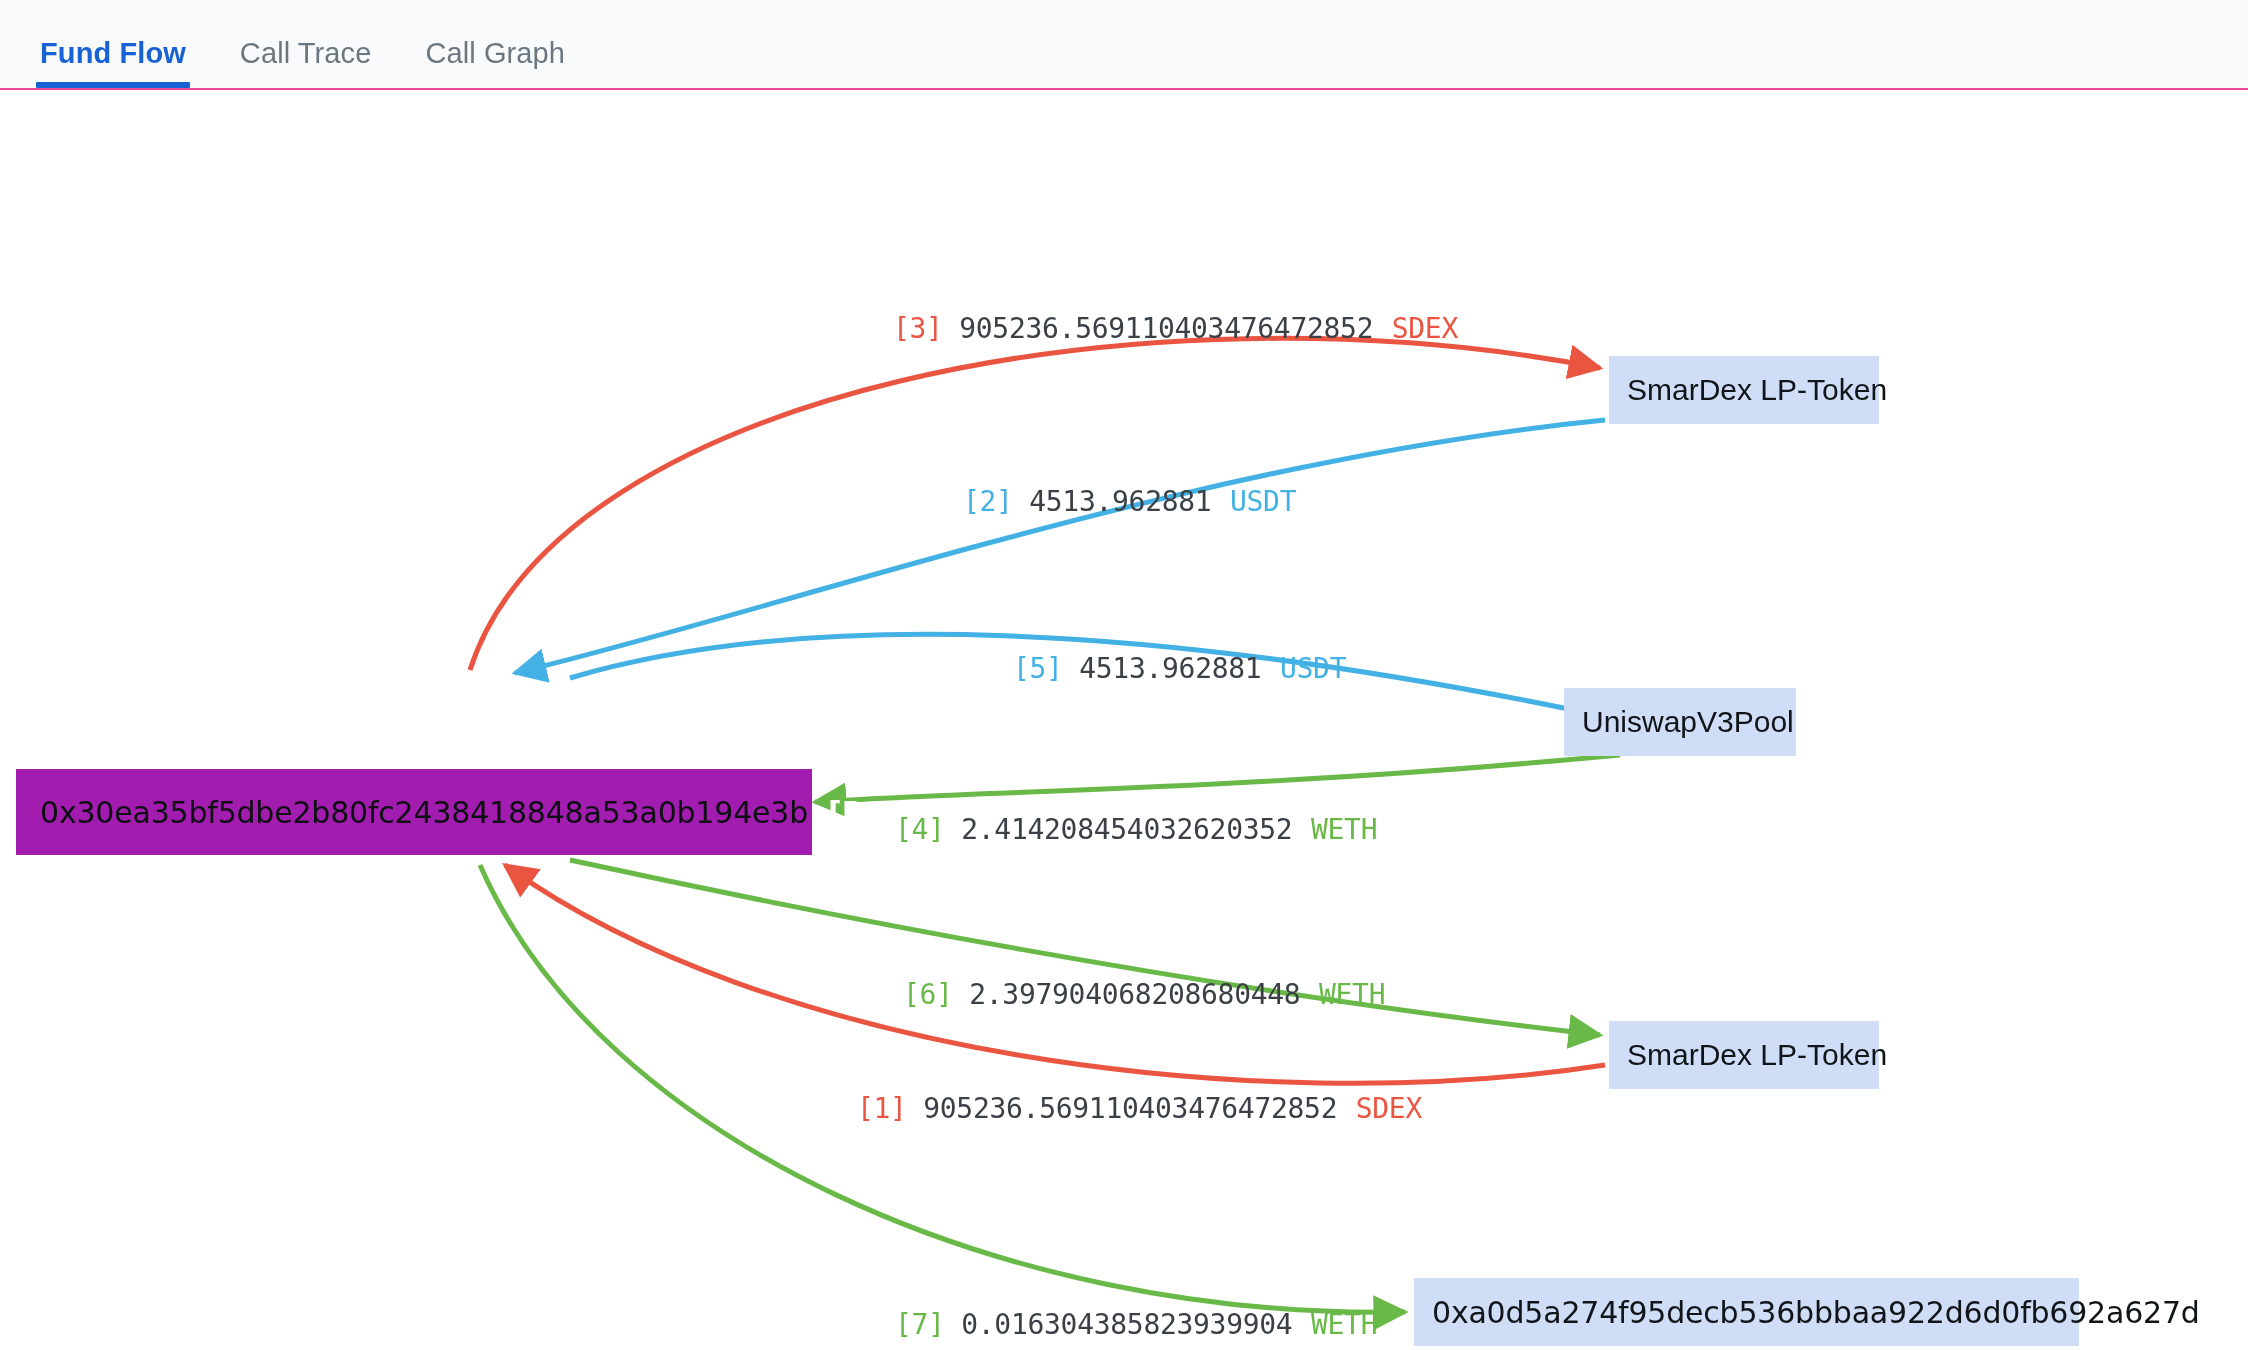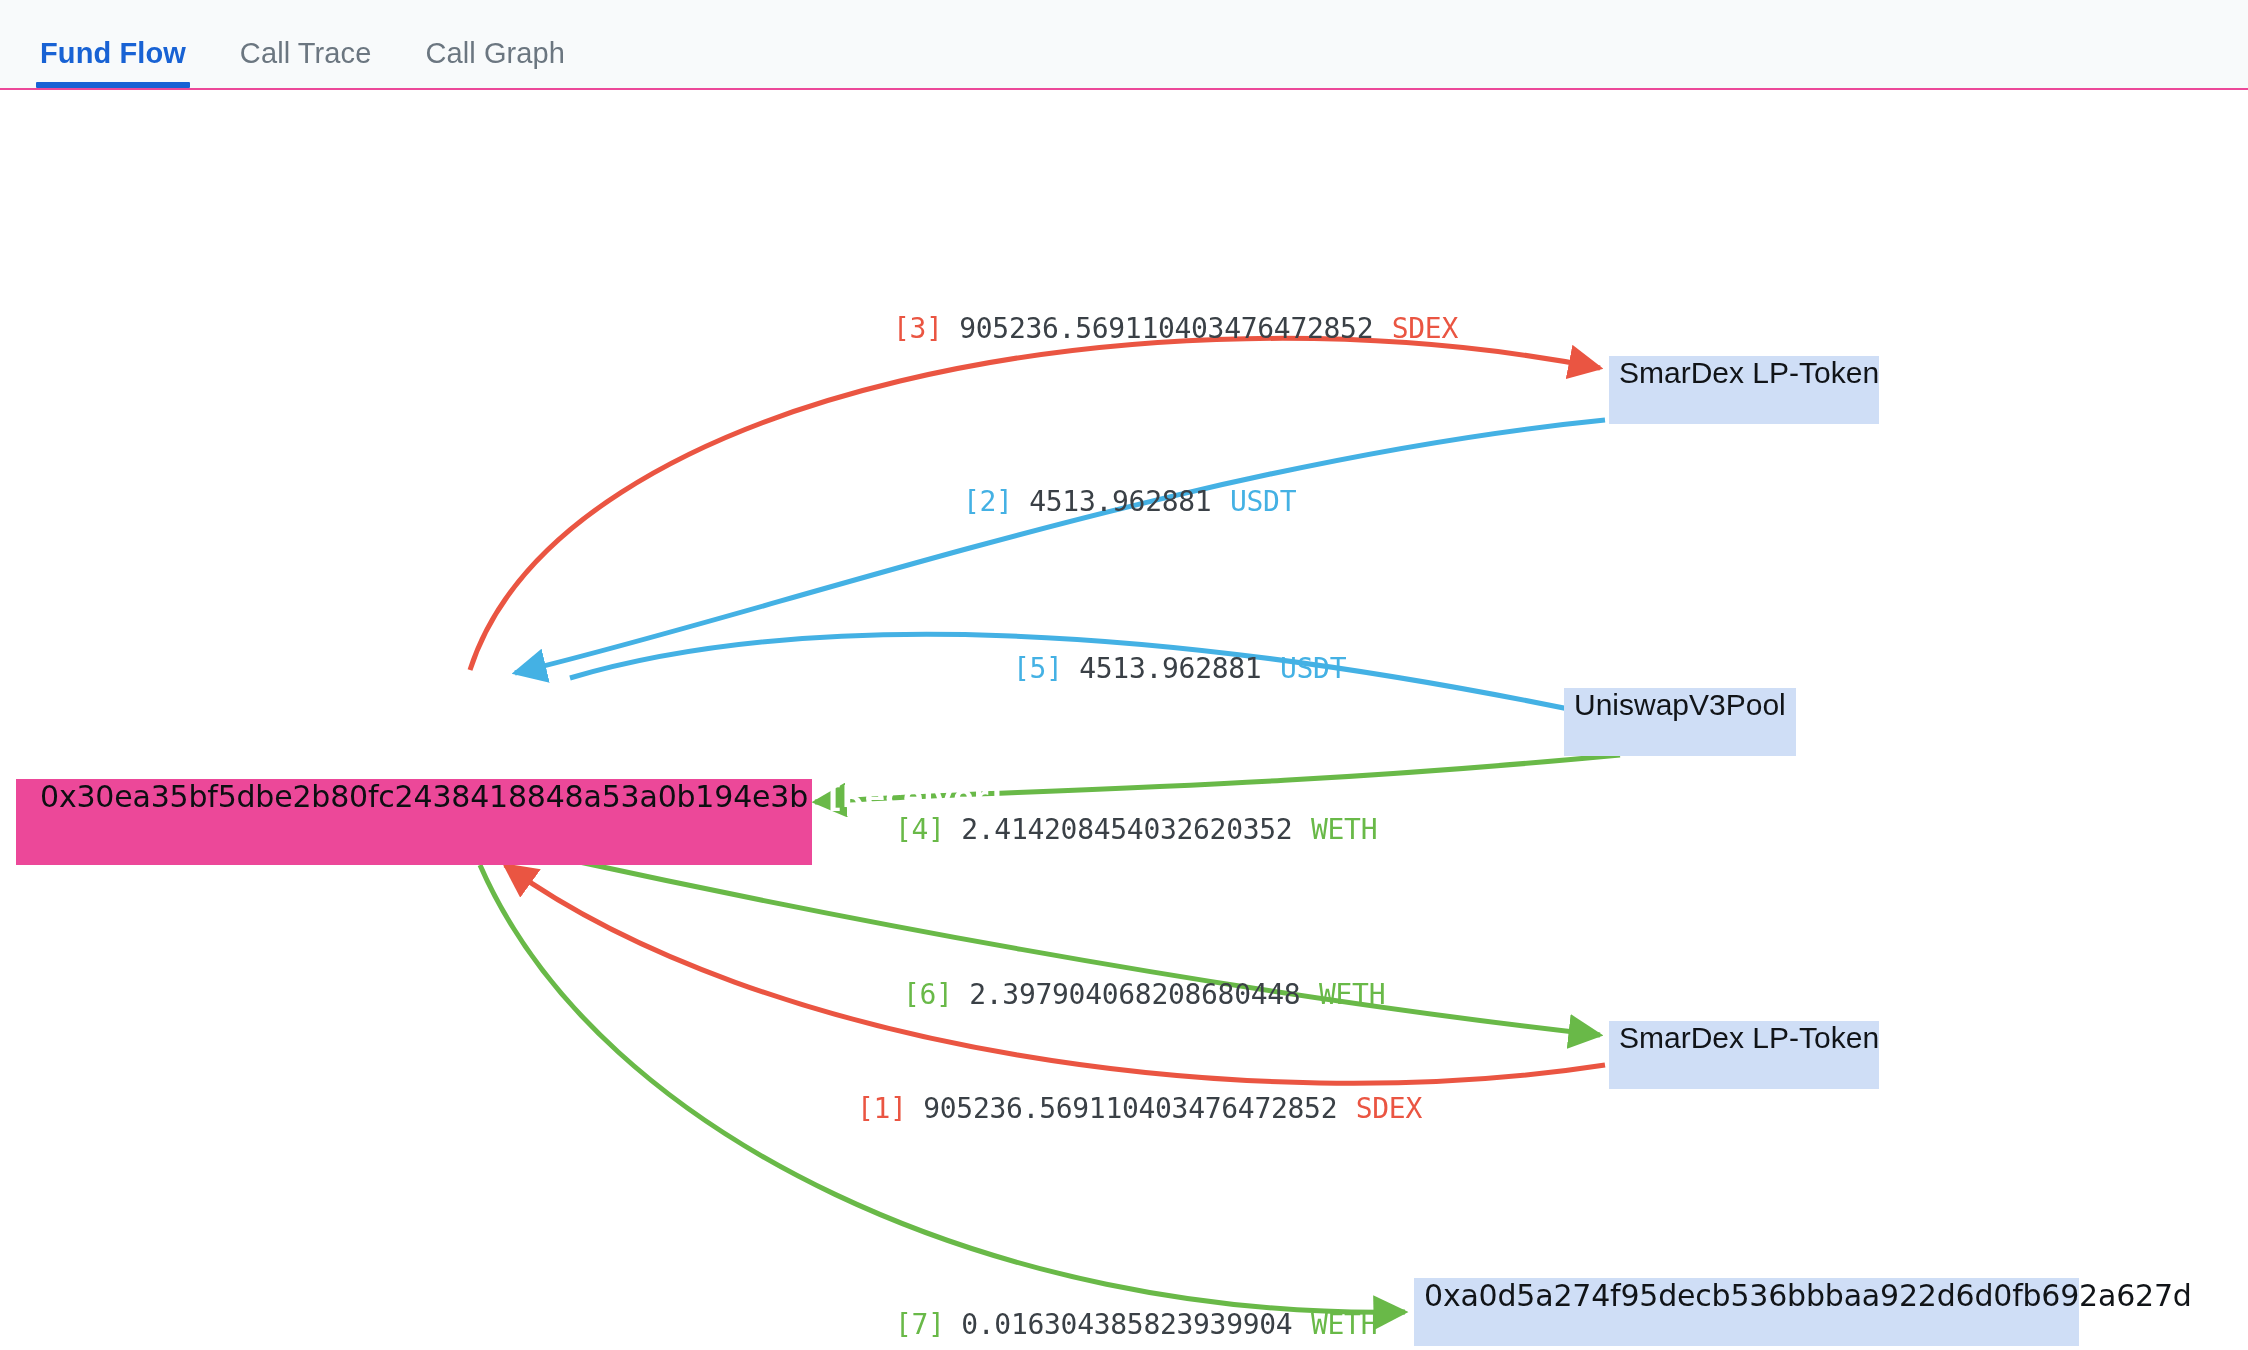--- a/index.html
+++ b/index.html
@@ -71,34 +71,33 @@
     position: absolute;
     left: 0; top: 0;
     width: 2248px;
     height: 1260px;
   }
 
   
   .node {
     position: absolute;
     display: flex;
-    align-items: flex-start;
+    align-items: center;
     box-sizing: border-box;
     white-space: nowrap;
     background: #cfdef6;
     color: #111418;
     font-size: 30px;
-    padding: 0 10px;
+    padding: 0 18px;
     cursor: pointer;
   }
   .node.receiver {
-    background: #ec4899;
+    background: #a21caf;
     color: #0d0f12;
     padding-left: 24px;
-    margin-top: 10px;
   }
   .node .addr {
     font-family: "DejaVu Sans", sans-serif;
     font-size: 30px;
     letter-spacing: -0.2px;
   }
   .node .role {
     color: #ffffff;
     font-size: 30px;
     margin-left: 20px;

